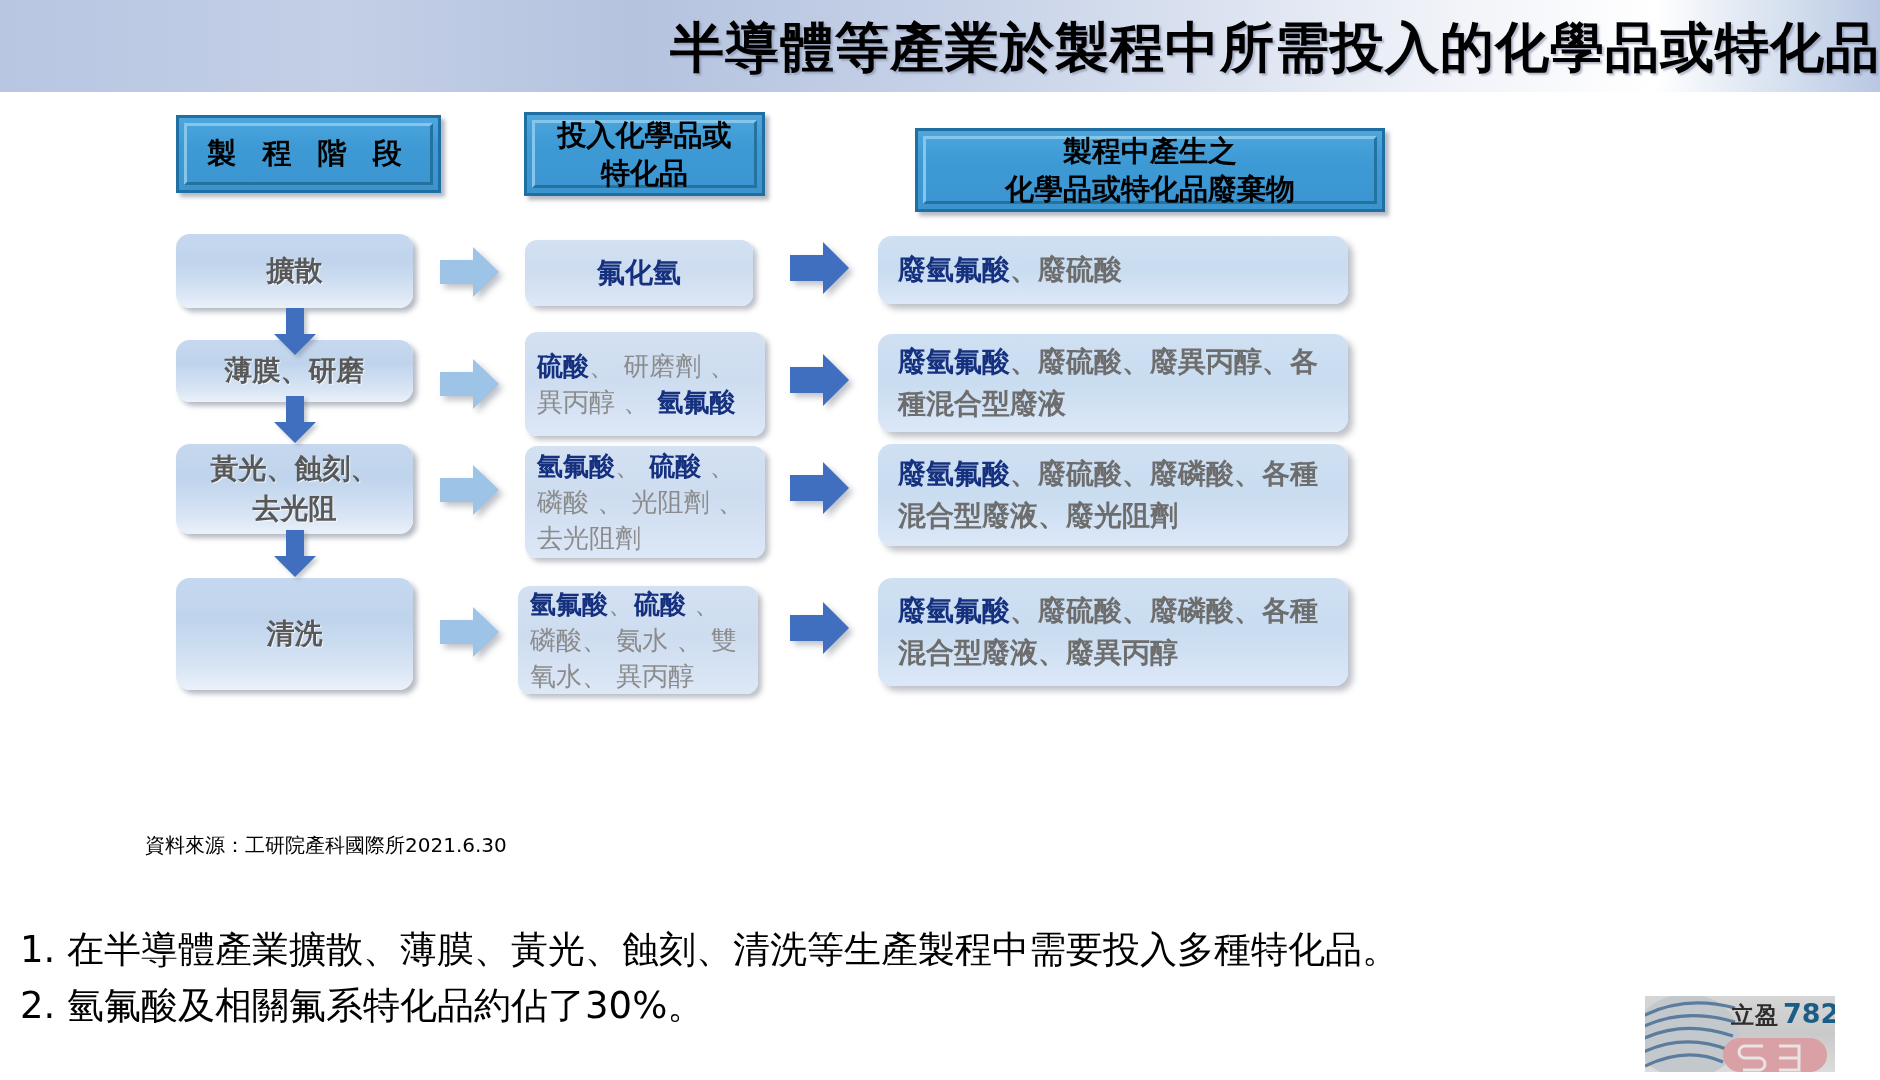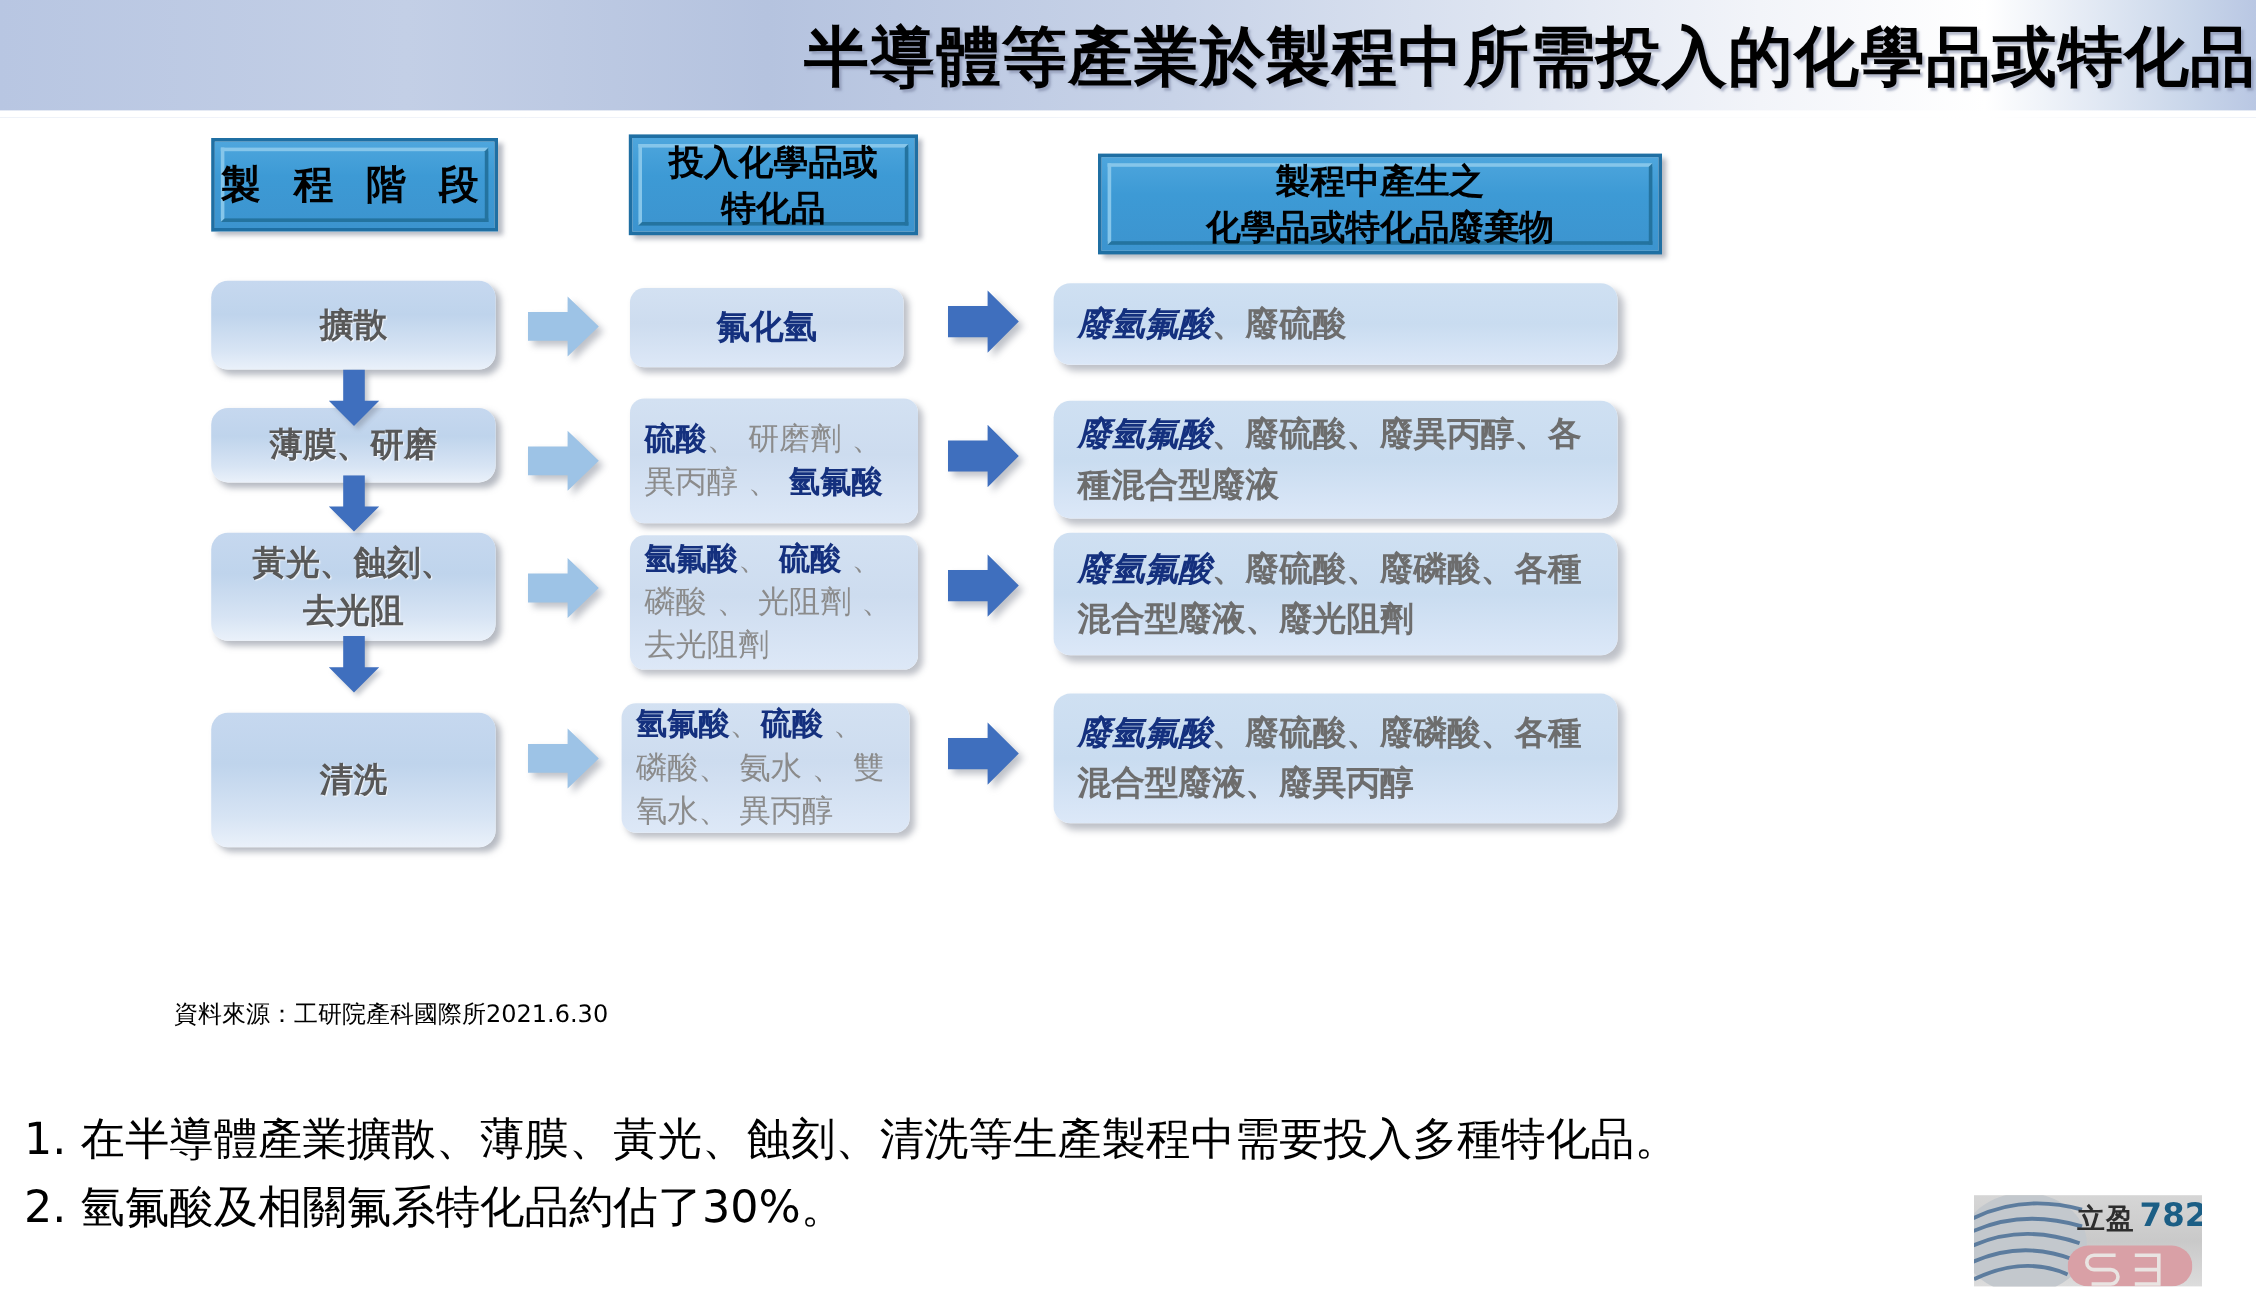--- a/index.html
+++ b/index.html
@@ -39,38 +39,38 @@
     color:#000; font-weight:700;
   }
   .hdr .inner {
     position:absolute; left:5px; top:5px; right:5px; bottom:5px;
     border-top:3px solid #86c6ea; border-left:3px solid #86c6ea;
     border-right:3px solid #24739f; border-bottom:3px solid #24739f;
     pointer-events:none;
   }
   .hdr span.lbl { position:relative; z-index:2; }
 
-  #hdr1 { left:176px; top:115px; width:239px; height:78px; font-size:33px; letter-spacing:8px; }
+  #hdr1 { left:176px; top:115px; width:265px; height:78px; font-size:29px; letter-spacing:8px; }
   #hdr2 { left:524px; top:112px; width:241px; height:84px; font-size:29px; line-height:38px; }
   #hdr3 { left:875px; top:128px; width:470px; height:84px; font-size:29px; line-height:38px;margin-left:40px; }
 
   
   .stage {
     position:absolute;
     background: linear-gradient(to bottom,#c6d8ef 0%, #bfd4ec 38%, #d7e4f4 78%, #eaf1fa 100%);
     border-radius: 14px;
     box-shadow: 4px 4px 5px rgba(110,118,133,.5);
     display:flex; align-items:center; justify-content:center; text-align:center;
     color:#585858; font-weight:700; font-size:28px; line-height:40px;
     text-shadow: 1px 1px 1px rgba(255,255,255,.8);
   }
   #stage0 { left:176px; top:234px; width:237px; height:74px; }
   #stage1 { left:176px; top:340px; width:237px; height:62px; }
   #stage2 { left:176px; top:444px; width:237px; height:90px; }
-  #stage3 { left:176px; top:578px; width:237px; height:112px;margin-top:16px; }
+  #stage3 { left:176px; top:578px; width:237px; height:112px; }
 
   
   .chem {
     position:absolute;
     background: linear-gradient(to bottom,#d3e1f2 0%, #cddcef 45%, #dde8f7 100%);
     border-radius: 12px;
     box-shadow: 4px 4px 5px rgba(110,118,133,.45);
     padding: 6px 12px;
     font-size:26px; line-height:36px; color:#8b8b8b; font-weight:500;
     display:flex; align-items:center;
@@ -85,21 +85,21 @@
   
   .waste {
     position:absolute;
     background: linear-gradient(to bottom,#cfe0f2 0%, #c9dcf0 50%, #dce8f8 100%);
     border-radius: 14px;
     box-shadow: 5px 5px 6px rgba(110,118,133,.45);
     padding: 6px 20px;
     font-size:28px; line-height:42px; color:#6d6d6d; font-weight:700;
     display:flex; align-items:center;
   }
-  .waste .hi { color:#14307e; font-weight:800; font-style:italic; }
+  .waste .hi { color:#14307e; font-weight:800; }
   #waste0 { left:878px; top:236px; width:470px; height:68px; }
   #waste1 { left:878px; top:334px; width:470px; height:98px; }
   #waste2 { left:878px; top:444px; width:470px; height:102px; }
   #waste3 { left:878px; top:578px; width:470px; height:108px; }
 
   
   .arrow-r { position:absolute; width:60px; height:56px;
              filter: drop-shadow(4px 4px 3px rgba(110,118,133,.45)); }
   .arrow-r svg { width:100%; height:100%; display:block; }
 

